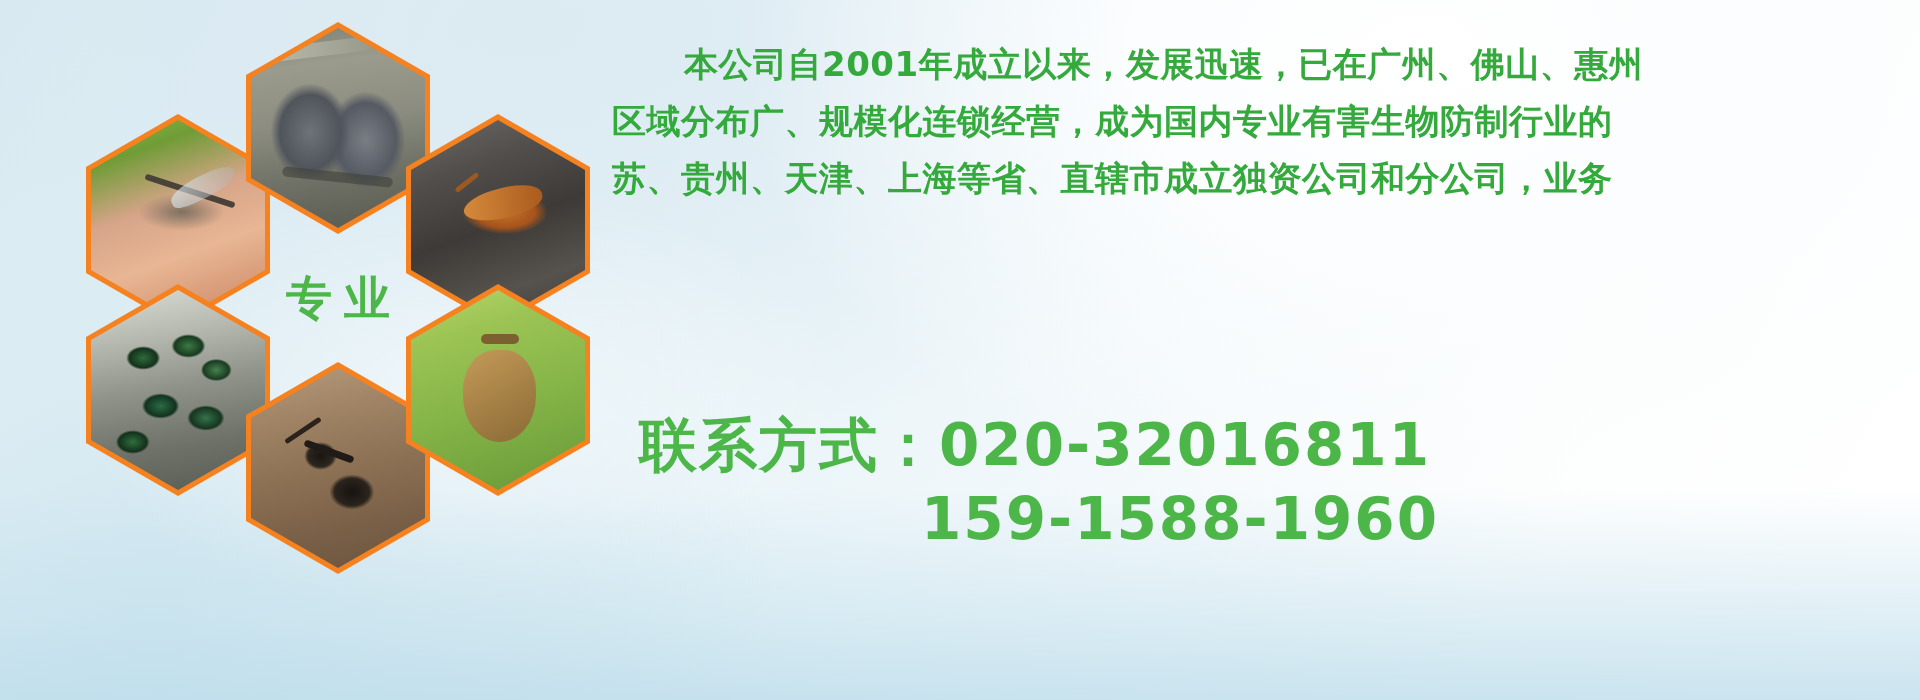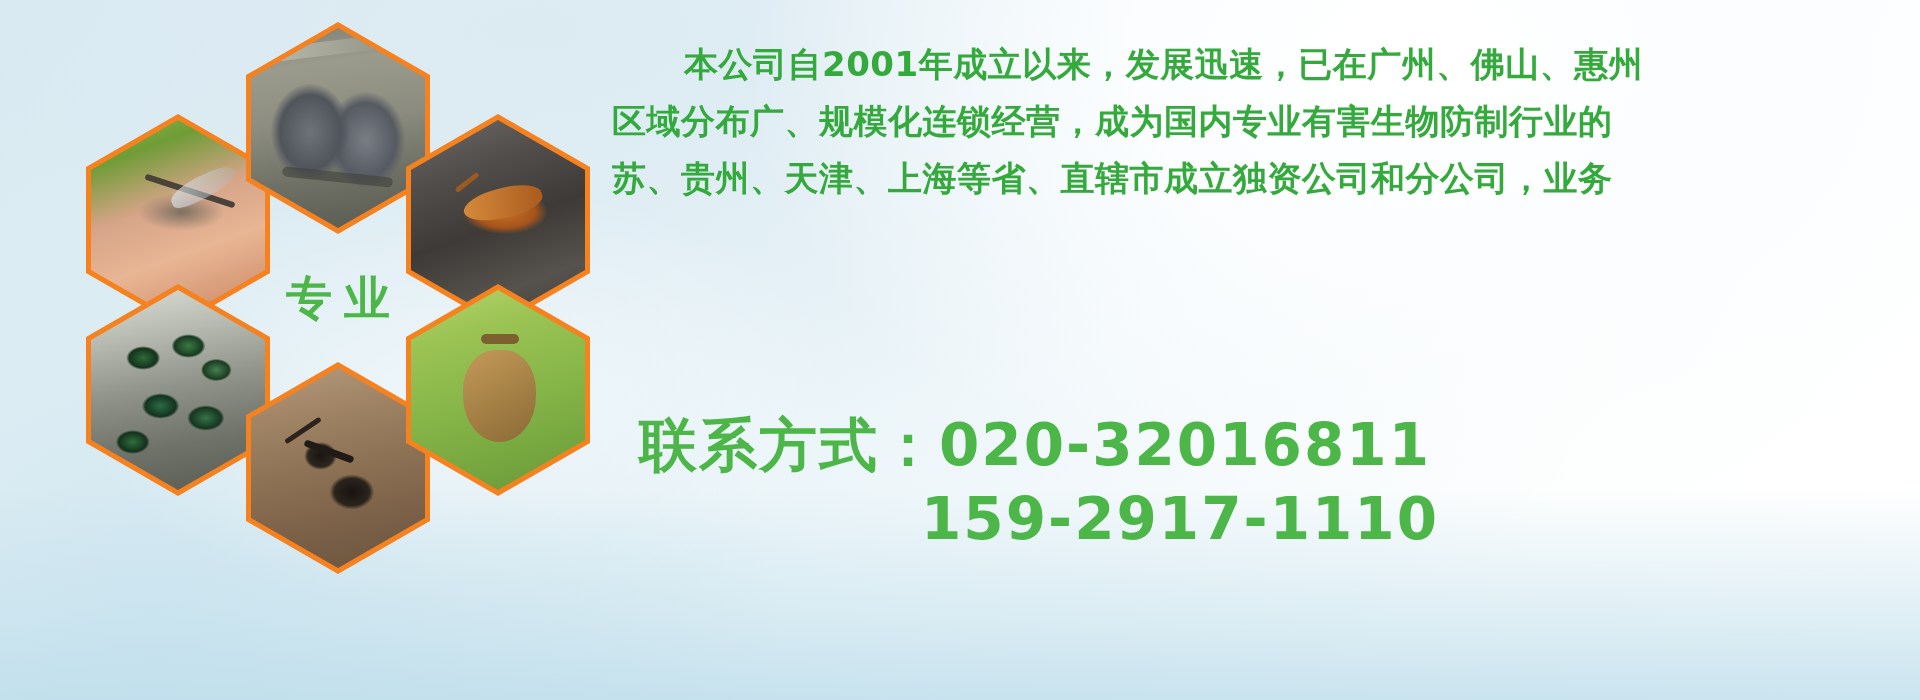--- a/index.html
+++ b/index.html
@@ -333,18 +333,18 @@
   <div class="content">
 
     <div class="about">
       <span class="ln">本公司自2001年成立以来，发展迅速，已在广州、佛山、惠州</span>
       <span class="ln">区域分布广、规模化连锁经营，成为国内专业有害生物防制行业的</span>
       <span class="ln">苏、贵州、天津、上海等省、直辖市成立独资公司和分公司，业务</span>
     </div>
 
     <div class="contact">
       <div class="contact-line">联系方式：020-32016811</div>
-      <div class="contact-line second">159-2917-1110</div>
+      <div class="contact-line second">159-1588-1960</div>
     </div>
 
   </div>
 
 </div>
 
 </body></html>

